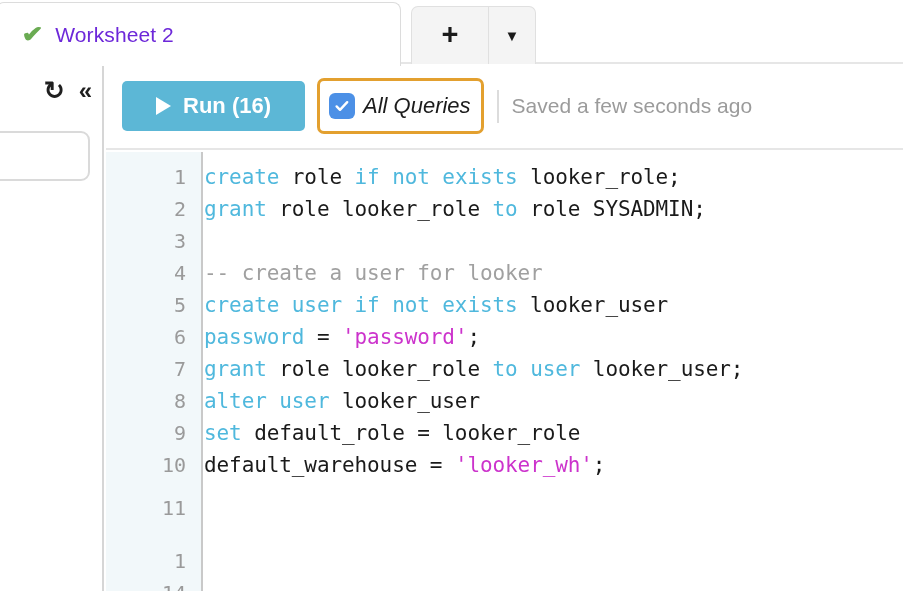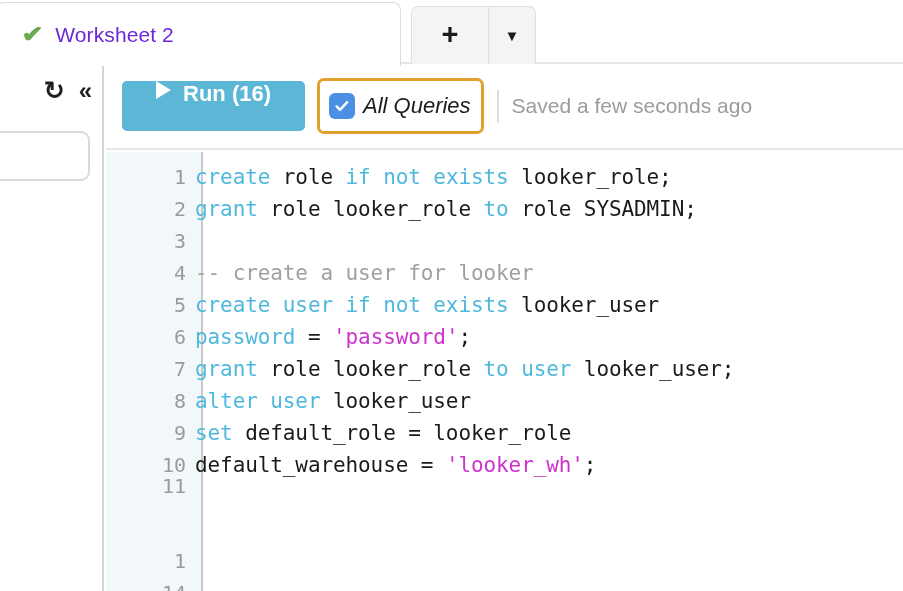--- a/index.html
+++ b/index.html
@@ -138,20 +138,21 @@
 
   .run-btn {
     width: 183px; height: 50px;
     background: #5cb7d6;
     border: none;
     border-radius: 5px;
     color: #ffffff;
     font-size: 22px;
     font-weight: bold;
     display: flex;
+    align-items: center;
     justify-content: center;
     gap: 12px;
     cursor: pointer;
     font-family: "Liberation Sans", sans-serif;
   }
   .run-play {
     width: 0; height: 0;
     border-left: 15px solid #ffffff;
     border-top: 9px solid transparent;
     border-bottom: 9px solid transparent;
@@ -231,21 +232,21 @@
   .ln {
     width: 80px;
     text-align: right;
     padding-right: 0;
     font-family: "DejaVu Sans Mono", monospace;
     font-size: 20px;
     color: #9a9a9a;
     flex: 0 0 auto;
   }
   .code-text {
-    margin-left: 9px;
+    margin-left: 18px;
     font-family: "DejaVu Sans Mono", monospace;
     font-size: 21px;
     color: #1a1a1a;
     white-space: pre;
     letter-spacing: -0.1px;
   }
   .kw  { color: #4fb8dd; }
   .str { color: #cc33cc; }
   .cmt { color: #a0a0a0; }
   .pln { color: #1a1a1a; }
@@ -339,21 +340,21 @@
           <span class="code-text"><span class="kw">alter user</span><span class="pln"> looker_user</span></span>
         </div>
         <div class="code-line" style="top: 265px;">
           <span class="ln">9</span>
           <span class="code-text"><span class="kw">set</span><span class="pln"> default_role = looker_role</span></span>
         </div>
         <div class="code-line" style="top: 297px;">
           <span class="ln">10</span>
           <span class="code-text"><span class="pln">default_warehouse = </span><span class="str">'looker_wh'</span><span class="pln">;</span></span>
         </div>
-        <div class="code-line" style="top: 318px;">
+        <div class="code-line" style="top: 340px;">
           <span class="ln">11</span>
           <span class="code-text"></span>
         </div>
         <div class="code-line" style="top: 393px;">
           <span class="ln">1</span>
         </div>
         <div class="code-line" style="top: 425px;">
           <span class="ln">14</span>
           <span class="code-text"></span>
         </div>

